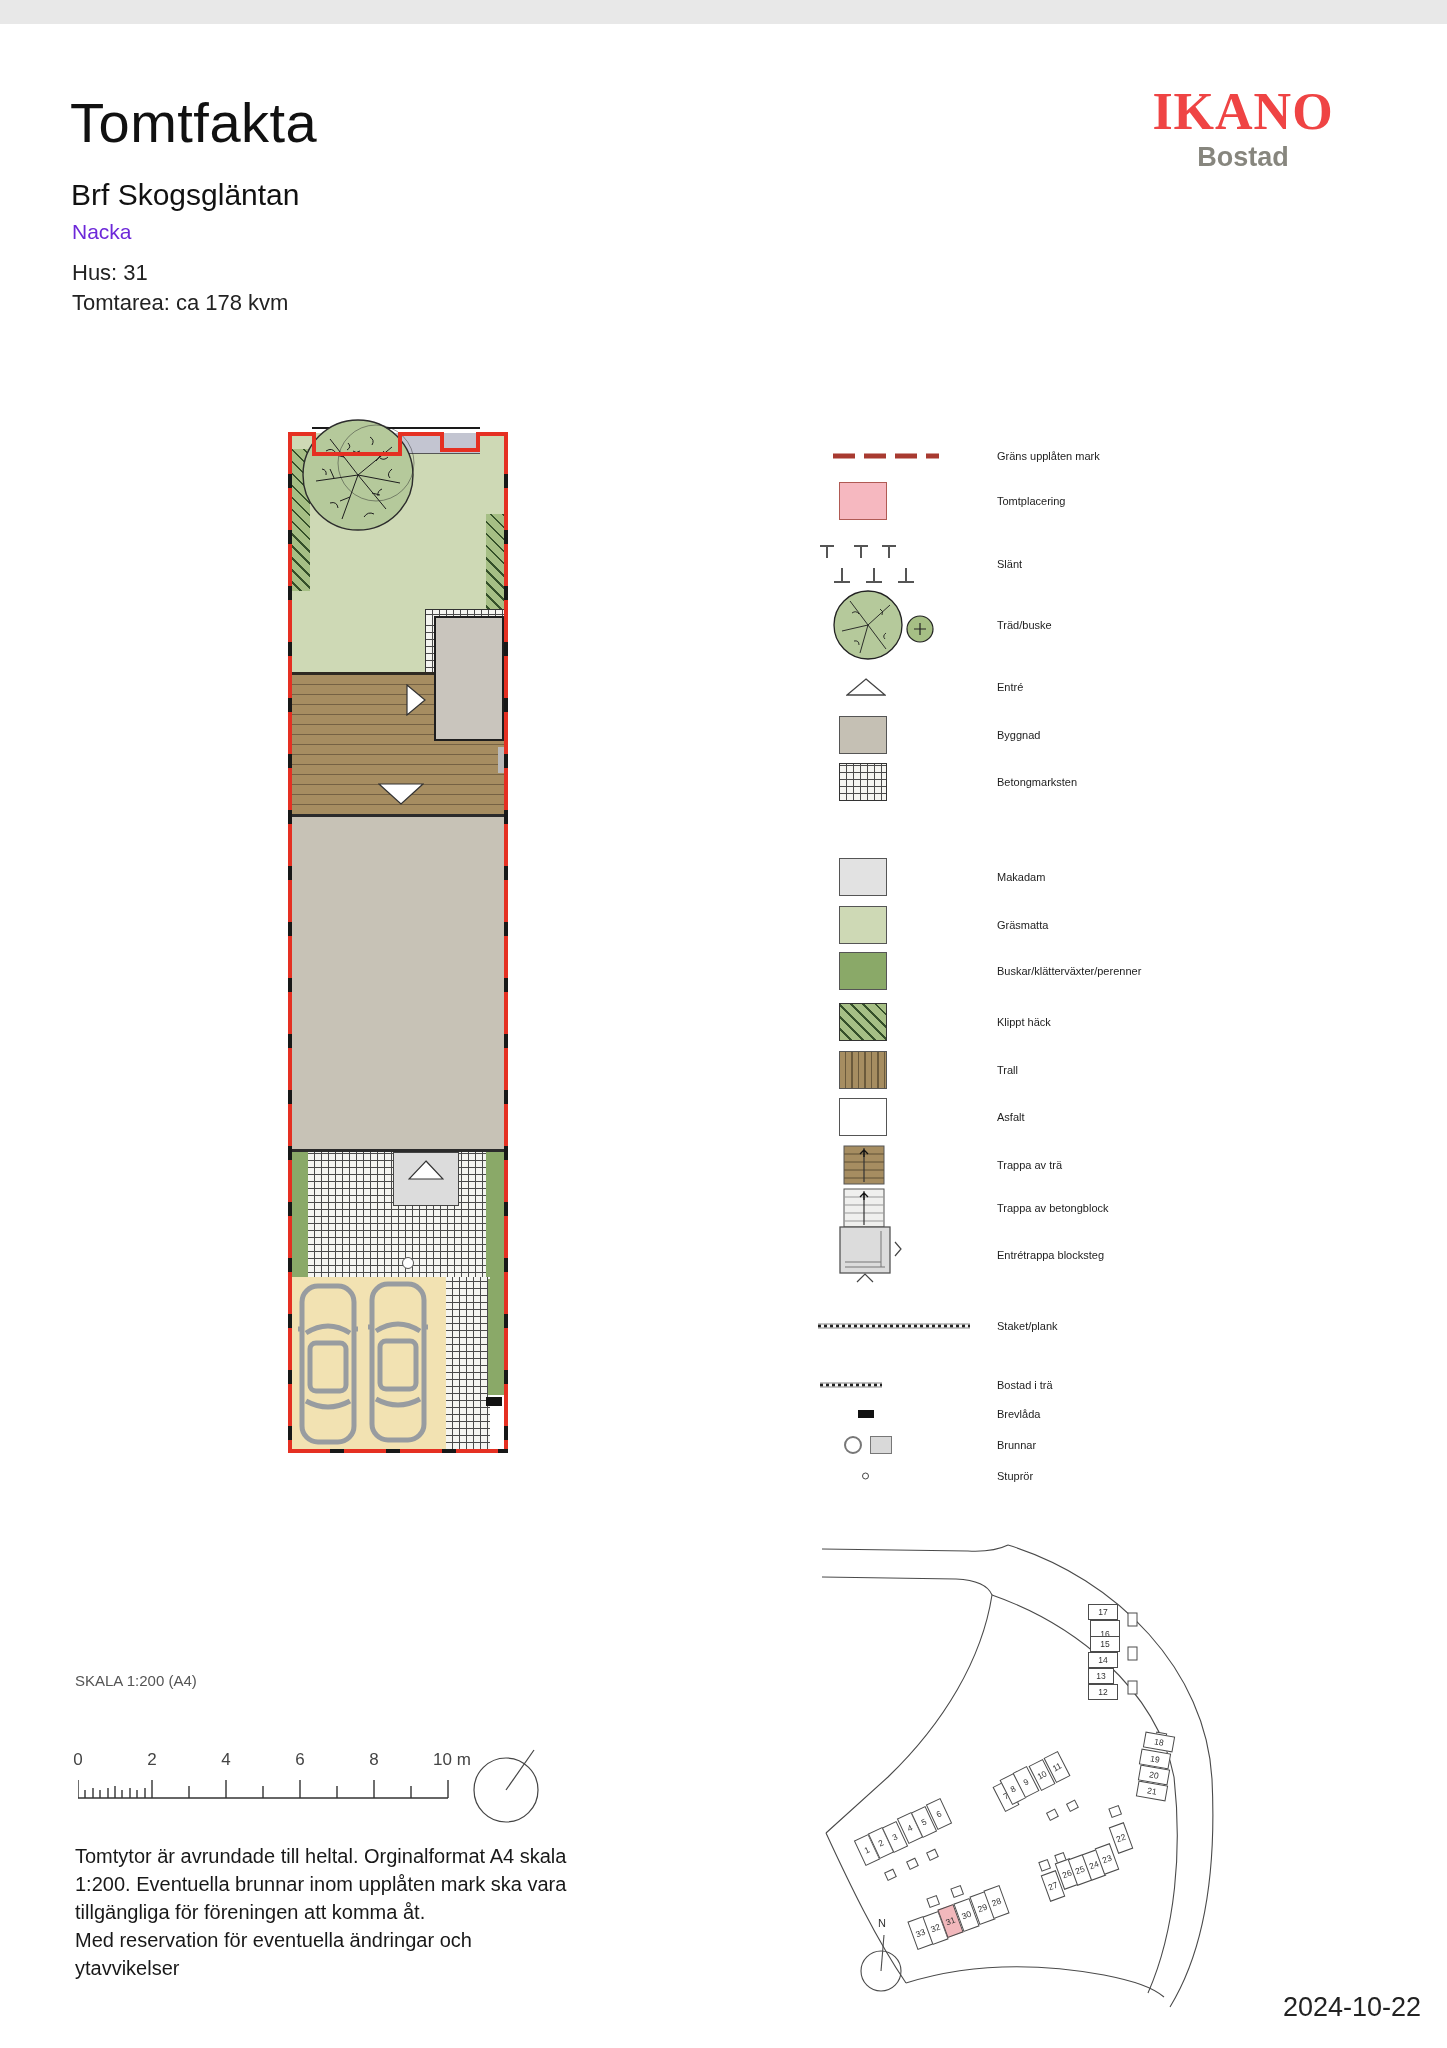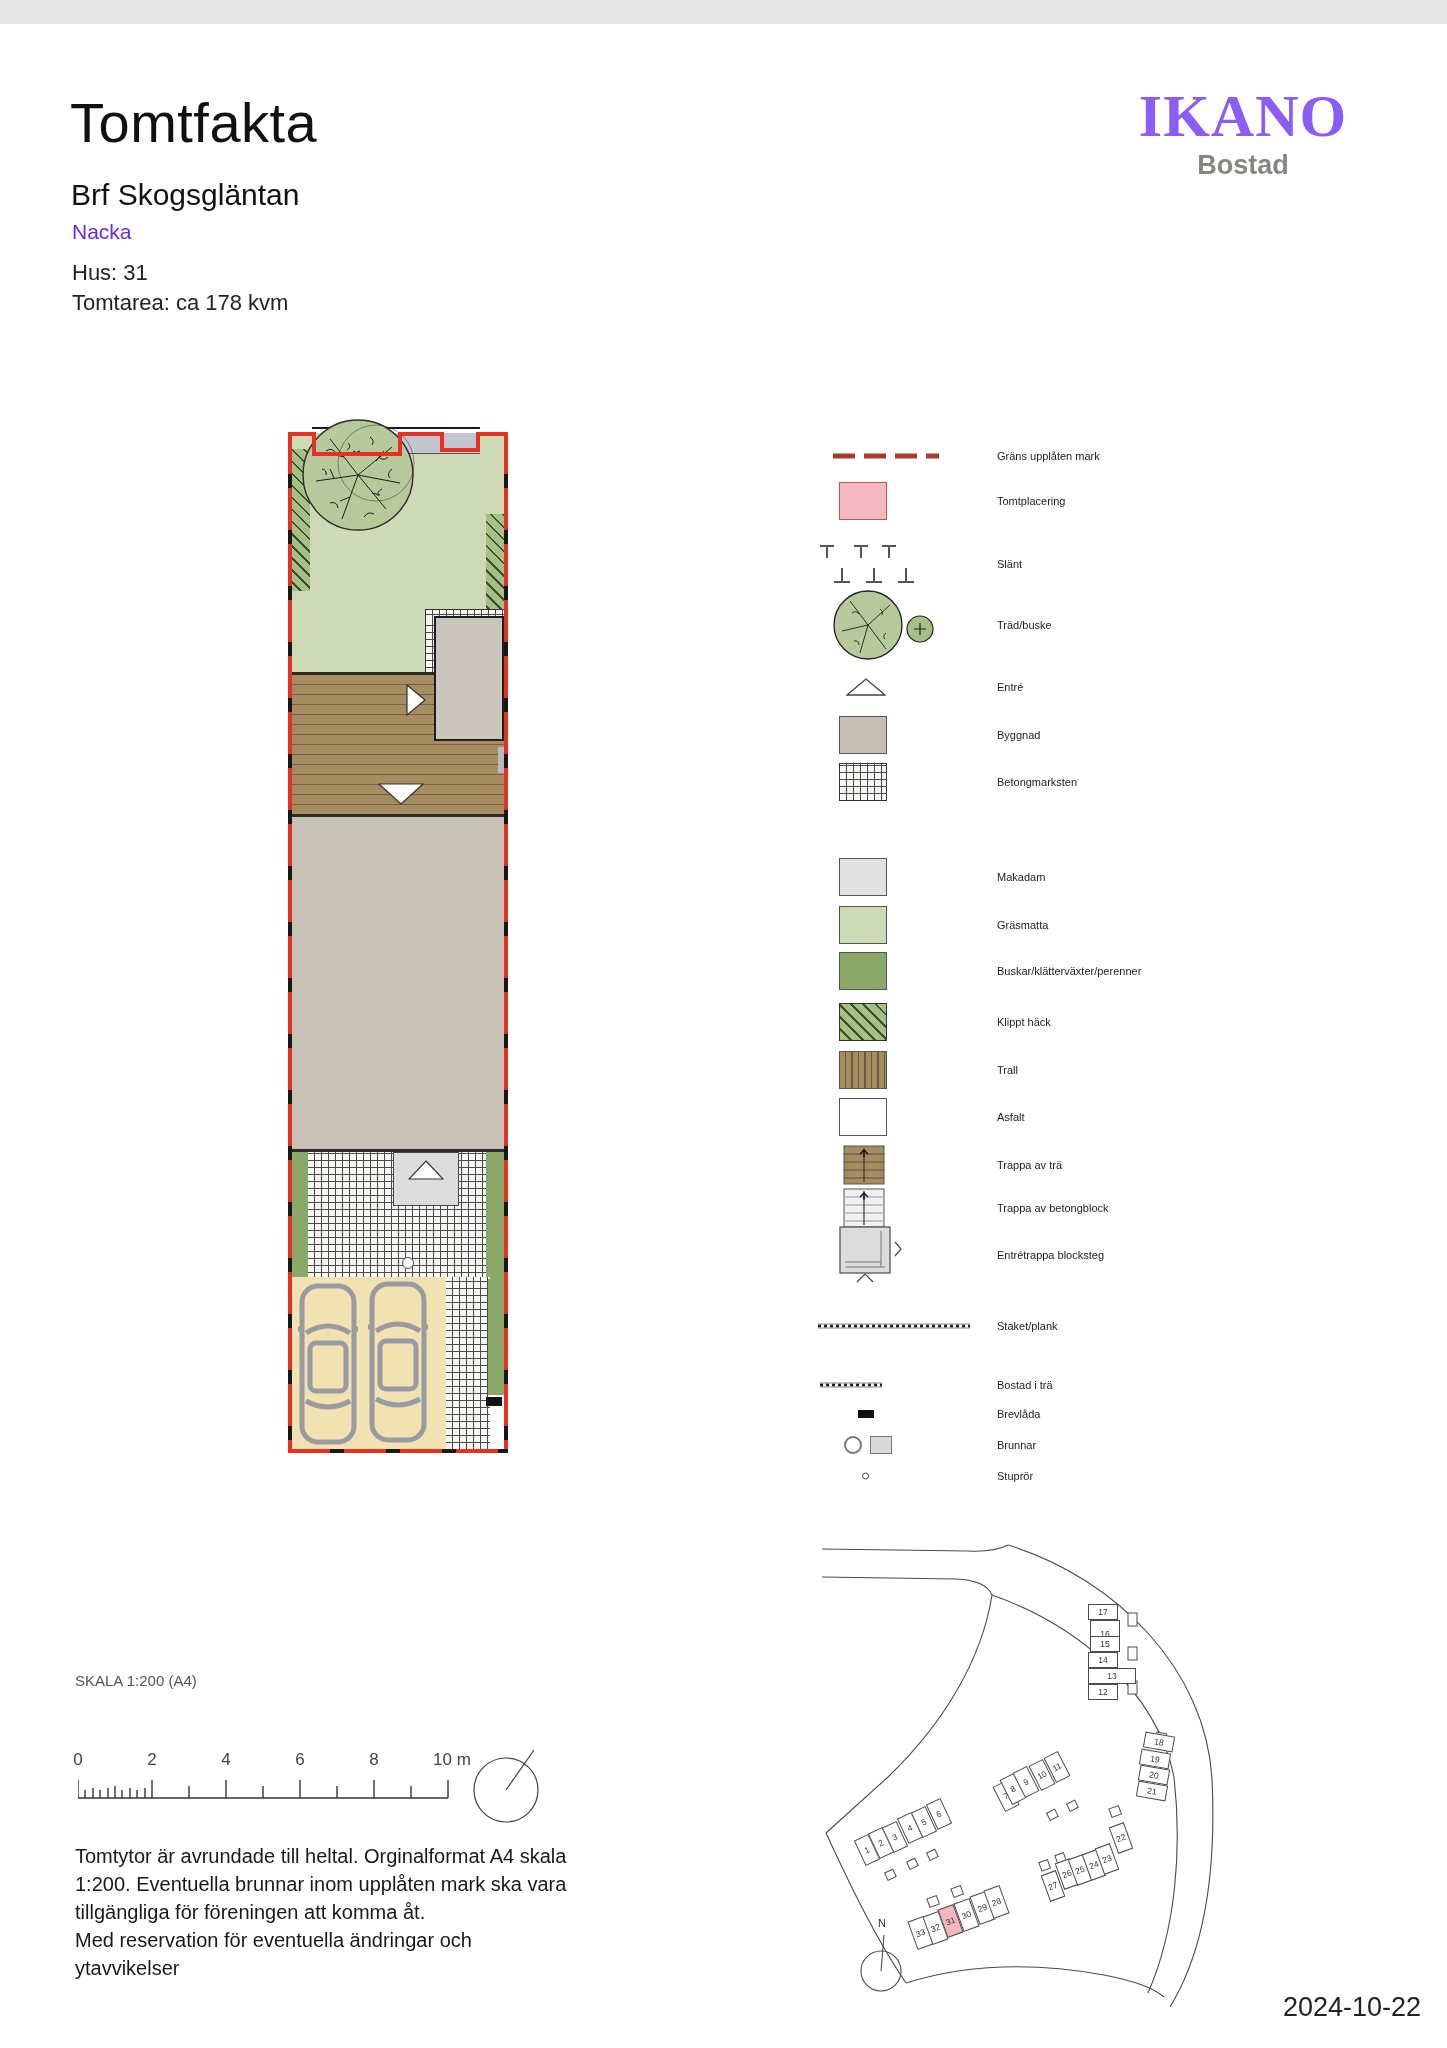--- a/index.html
+++ b/index.html
@@ -8,22 +8,22 @@
   .abs{position:absolute;}
 
   
   .title{position:absolute;left:70px;top:66px;font-size:56px;letter-spacing:.5px;color:#111;}
   .subtitle{position:absolute;left:71px;top:154px;font-size:30px;color:#111;}
   .muni{position:absolute;left:72px;top:196px;font-size:21px;color:#6d28d9;}
   .hus{position:absolute;left:72px;top:236px;font-size:22px;color:#222;}
   .area{position:absolute;left:72px;top:266px;font-size:22px;color:#222;}
 
   .logo{position:absolute;left:1128px;top:62px;width:230px;text-align:center;}
-  .logo .brand{font-family:"Liberation Serif", serif;font-weight:bold;font-size:60px;
-               letter-spacing:1px;color:#8b5cf6;line-height:1;}
+  .logo .brand{font-family:"Liberation Serif", serif;font-weight:bold;font-size:52px;
+               letter-spacing:1px;color:#ef4444;line-height:1;}
   .logo .sub{font-size:27px;font-weight:bold;color:#87867e;margin-top:4px;}
 
   
   .plan{position:absolute;left:288px;top:395px;width:220px;height:1048px;}
   .plan .layer{position:absolute;}
   .lawn{background:#ced9b5;}
   .hatch{background:#a6bf85;
          background-image:repeating-linear-gradient(45deg,transparent 0 7px,#35502a 7px 8.5px);}
   .deck{background:#a68d61;
         background-image:repeating-linear-gradient(180deg,transparent 0 9px,#756244 9px 10px);
@@ -380,21 +380,21 @@
           <rect x="342" y="246" width="10" height="9" transform="rotate(10 347 250)"></rect>
       </g>
       <circle cx="71" cy="452" r="20" fill="none" stroke="#4a4a4a" stroke-width="1.1"></circle>
       <path d="M71,452 L74,416" stroke="#4a4a4a" stroke-width="1.1"></path>
     </svg>
     <div style="position:absolute;left:0;top:0;width:440px;height:515px;">
         <div class="map-house" style="left: 278px; top: 85px; width: 30px; height: 16px; transform: rotate(0deg);">17</div>
         <div class="map-house" style="left: 280px; top: 101px; width: 30px; height: 28px; transform: rotate(0deg);">16</div>
         <div class="map-house" style="left: 280px; top: 117px; width: 30px; height: 16px; transform: rotate(0deg);">15</div>
         <div class="map-house" style="left: 278px; top: 133px; width: 30px; height: 16px; transform: rotate(0deg);">14</div>
-        <div class="map-house" style="left: 278px; top: 149px; width: 48px; height: 16px; transform: rotate(0deg);">13</div>
+        <div class="map-house" style="left: 278px; top: 149px; width: 26px; height: 16px; transform: rotate(0deg);">13</div>
         <div class="map-house" style="left: 278px; top: 165px; width: 30px; height: 16px; transform: rotate(0deg);">12</div>
         <div class="map-house" style="left: 334px; top: 215px; width: 30px; height: 16px; transform: rotate(10deg);">18</div>
         <div class="map-house" style="left: 330px; top: 232px; width: 30px; height: 16px; transform: rotate(10deg);">19</div>
         <div class="map-house" style="left: 329px; top: 248px; width: 30px; height: 16px; transform: rotate(10deg);">20</div>
         <div class="map-house" style="left: 327px; top: 264px; width: 30px; height: 16px; transform: rotate(10deg);">21</div>
         <div class="map-house" style="left: 188px; top: 263px; width: 16px; height: 28px; transform: rotate(-27deg);">7</div>
         <div class="map-house" style="left: 195px; top: 256px; width: 16px; height: 28px; transform: rotate(-27deg);">8</div>
         <div class="map-house" style="left: 208px; top: 249px; width: 16px; height: 28px; transform: rotate(-27deg);">9</div>
         <div class="map-house" style="left: 224px; top: 242px; width: 16px; height: 28px; transform: rotate(-27deg);">10</div>
         <div class="map-house" style="left: 239px; top: 234px; width: 16px; height: 28px; transform: rotate(-27deg);">11</div>

